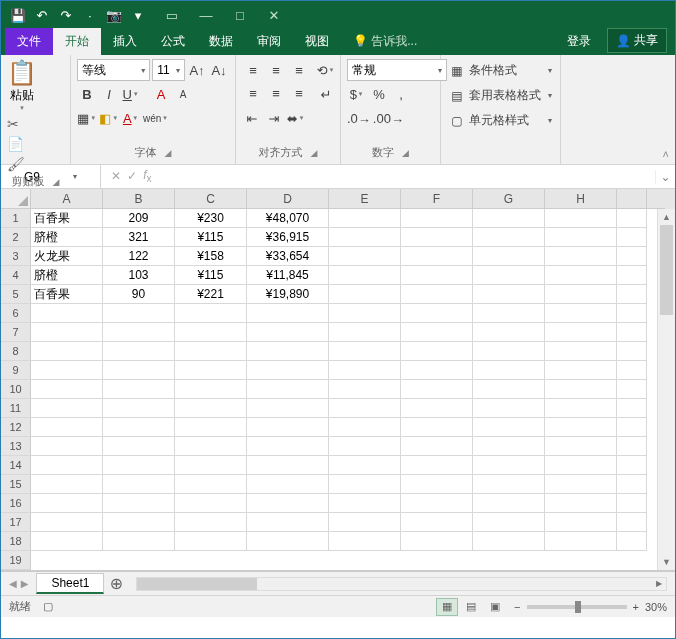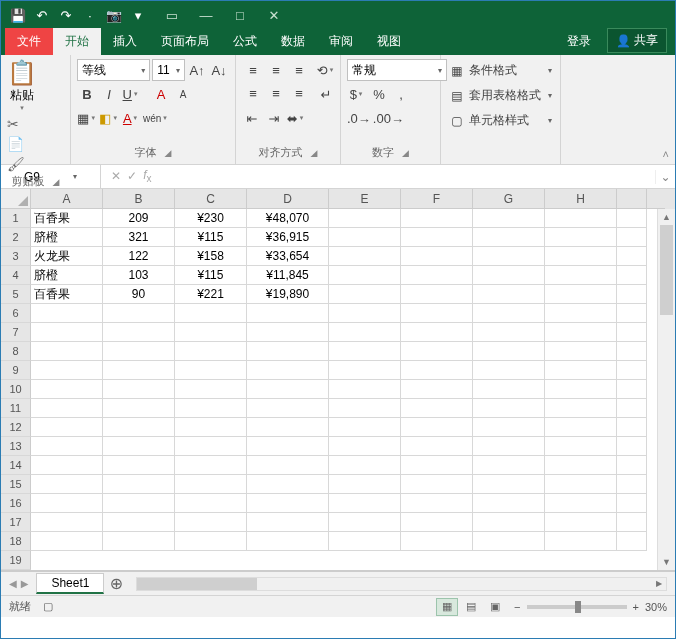--- a/index.html
+++ b/index.html
@@ -10,21 +10,21 @@
 .qat { display: flex; align-items: center; gap: 2px; padding: 0 6px; }
 .qat .ico { width: 22px; height: 22px; display: flex; align-items: center; justify-content: center; cursor: pointer; font-size: 13px; }
 .title-text { flex: 1; text-align: center; font-size: 12px; color: #c8e0d0; }
 .title-text .dim { color: #9ec4ae; }
 .win-controls { display: flex; }
 .win-controls .ico { width: 34px; height: 28px; display: flex; align-items: center; justify-content: center; cursor: pointer; font-size: 13px; color: #c8e0d0; }
 
 
 .tabs { height: 26px; background: #0e6338; display: flex; align-items: flex-end; padding: 0 4px; color: #fff; }
 .tab { padding: 5px 12px; font-size: 12px; cursor: pointer; color: #fff; }
-.tab.file { background: #ef4444; }
+.tab.file { background: #6d28d9; }
 .tab.active { background: #f1f1f1; color: #217346; }
 .tab.tell { color: #c8e0d0; }
 .tab.login { margin-left: auto; }
 .tab.share { background: #0b5530; border: 1px solid #3a8a5c; padding: 3px 8px; margin: 0 4px 2px 4px; display: flex; align-items: center; gap: 3px; }
 
 
 .ribbon { height: 110px; background: #f1f1f1; border-bottom: 1px solid #d4d4d4; display: flex; position: relative; }
 .group { border-right: 1px solid #d4d4d4; padding: 4px 6px 2px 6px; display: flex; flex-direction: column; justify-content: space-between; }
 .group-label { font-size: 11px; color: #666; text-align: center; padding: 2px 0; display: flex; align-items: center; justify-content: center; gap: 8px; }
 .glauncher { font-size: 9px; color: #888; cursor: pointer; }
@@ -124,25 +124,25 @@
     <div class="ico">—</div>
     <div class="ico">□</div>
     <div class="ico">✕</div>
   </div>
 </div>
 
 <div class="tabs">
   <div class="tab file">文件</div>
   <div class="tab active">开始</div>
   <div class="tab">插入</div>
-  <div class="tab">页面布局</div>
   <div class="tab">公式</div>
   <div class="tab">数据</div>
   <div class="tab">审阅</div>
   <div class="tab">视图</div>
+  <div class="tab tell">💡 <span>告诉我...</span></div>
   <div class="tab login">登录</div>
   <div class="tab share">
       <span>👤</span>
       <span>共享</span>
     </div>
 </div>
 
 <div class="ribbon">
   <div class="group clipboard">
     <div class="group-body cliprow">

